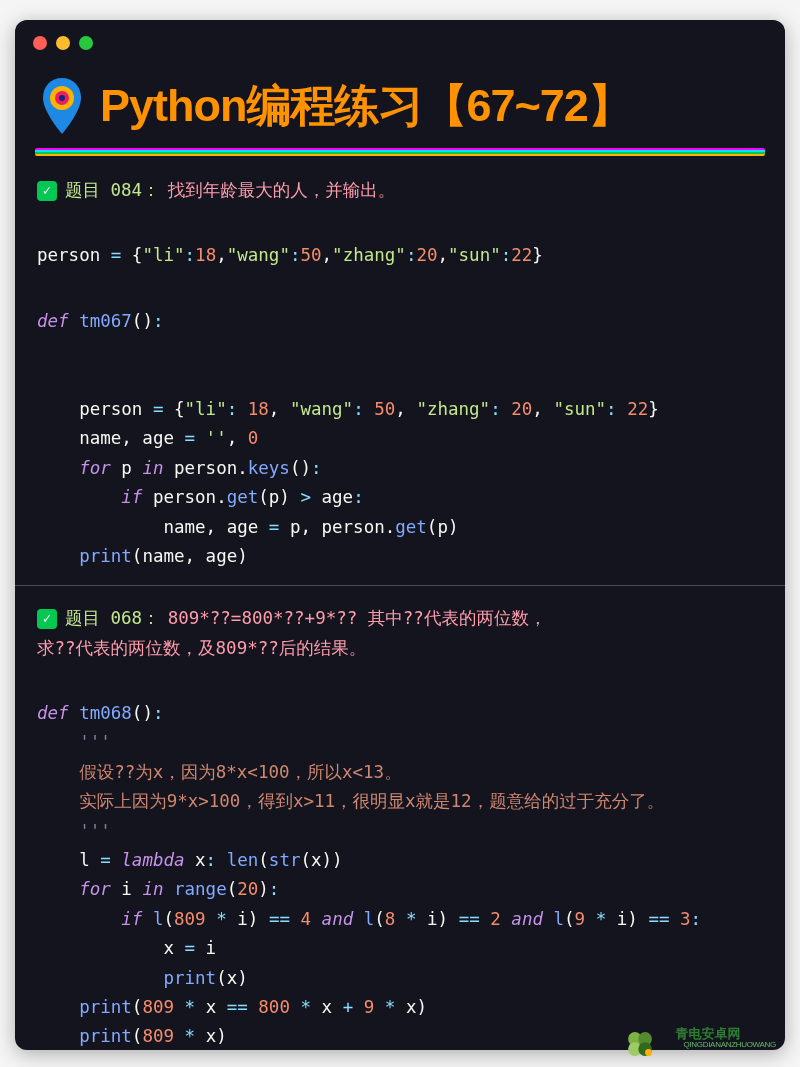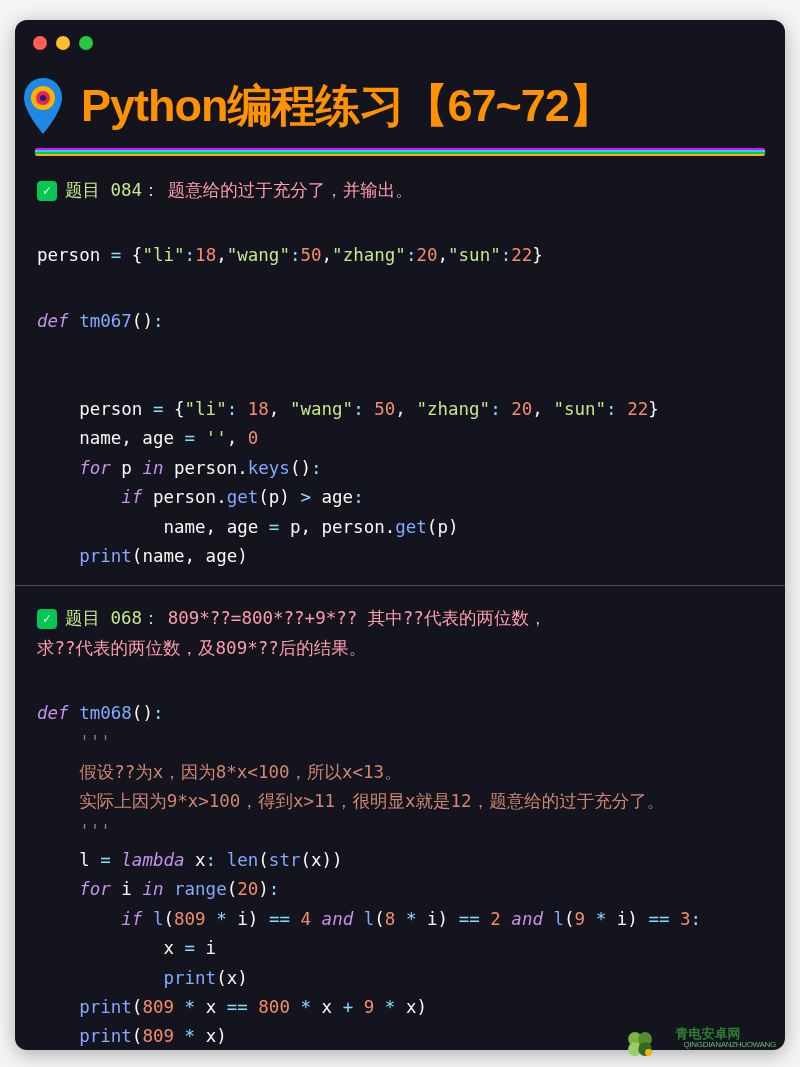--- a/index.html
+++ b/index.html
@@ -26,21 +26,21 @@
     padding: 16px 18px 8px;
     align-items: center;
   }
   .dot { width: 14px; height: 14px; border-radius: 50%; }
   .dot.red { background: #ff5f56; }
   .dot.yellow { background: #ffbd2e; }
   .dot.green { background: #27c93f; }
   .header {
     display: flex;
     align-items: center;
-    padding: 18px 4px 12px;
+    padding: 18px 23px 12px;
     gap: 14px;
   }
   .pin-icon {
     width: 48px;
     height: 60px;
     flex-shrink: 0;
   }
   .title {
     color: #ff9200;
     font-size: 45px;
@@ -136,21 +136,21 @@
     <div class="title">Python编程练习【67~72】</div>
   </div>
 
   <div class="rainbow"></div>
 
   <div class="content">
 
     <div class="problem-header">
       <span class="check">✓</span>
       <span class="desc">题目 084：</span>
-      <span class="desc-text">题意给的过于充分了，并输出。</span>
+      <span class="desc-text">找到年龄最大的人，并输出。</span>
     </div>
     <div class="code">person <span class="op">=</span> {<span class="str">"li"</span><span class="op">:</span><span class="num">18</span>,<span class="str">"wang"</span><span class="op">:</span><span class="num">50</span>,<span class="str">"zhang"</span><span class="op">:</span><span class="num">20</span>,<span class="str">"sun"</span><span class="op">:</span><span class="num">22</span>}</div>
     <div class="code"><span class="kw">def</span> <span class="fn">tm067</span>()<span class="op">:</span>
 
 
     person <span class="op">=</span> {<span class="str">"li"</span><span class="op">:</span> <span class="num">18</span>, <span class="str">"wang"</span><span class="op">:</span> <span class="num">50</span>, <span class="str">"zhang"</span><span class="op">:</span> <span class="num">20</span>, <span class="str">"sun"</span><span class="op">:</span> <span class="num">22</span>}
     name, age <span class="op">=</span> <span class="str">''</span>, <span class="num">0</span>
     <span class="kw">for</span> p <span class="kw">in</span> person.<span class="fn">keys</span>()<span class="op">:</span>
         <span class="kw">if</span> person.<span class="fn">get</span>(p) <span class="op">&gt;</span> age<span class="op">:</span>
             name, age <span class="op">=</span> p, person.<span class="fn">get</span>(p)

